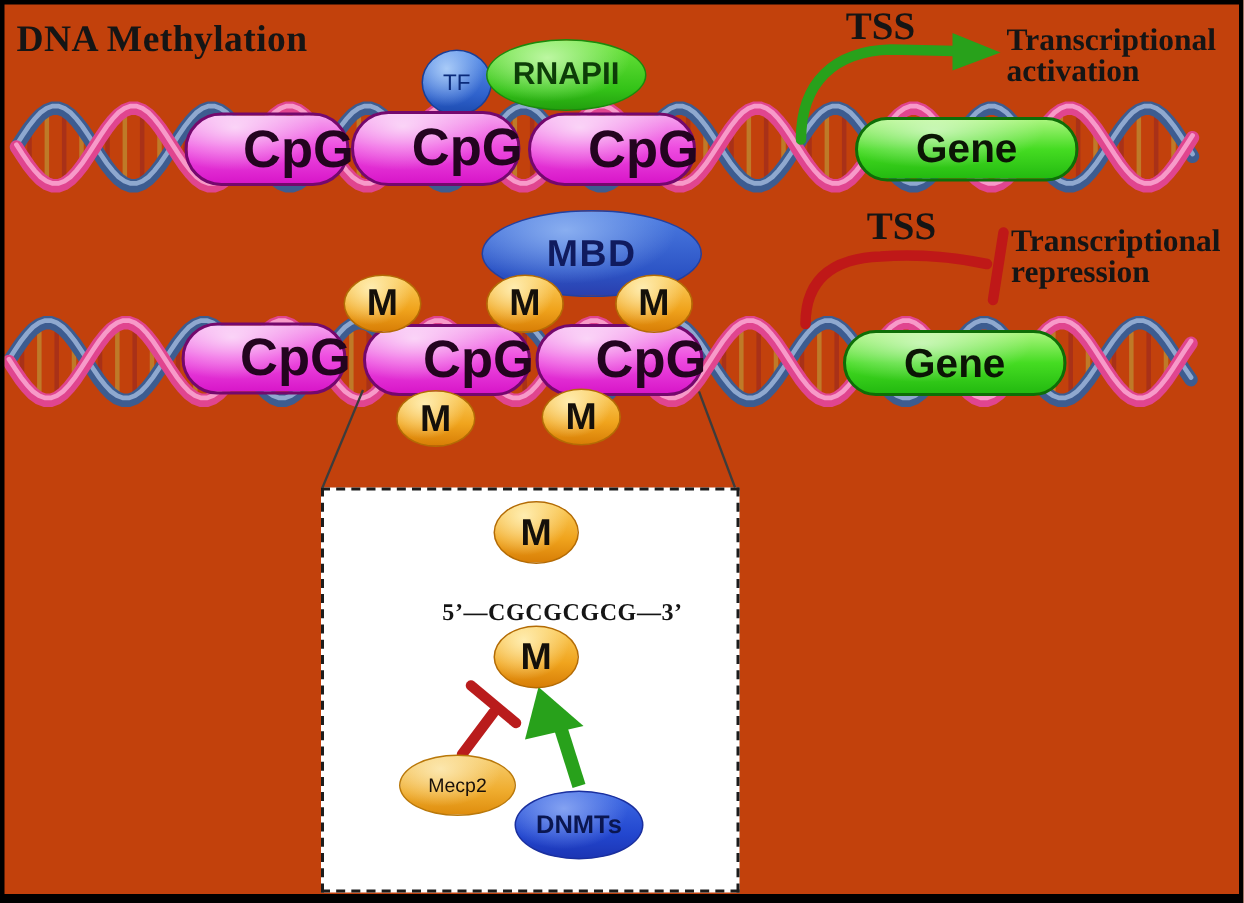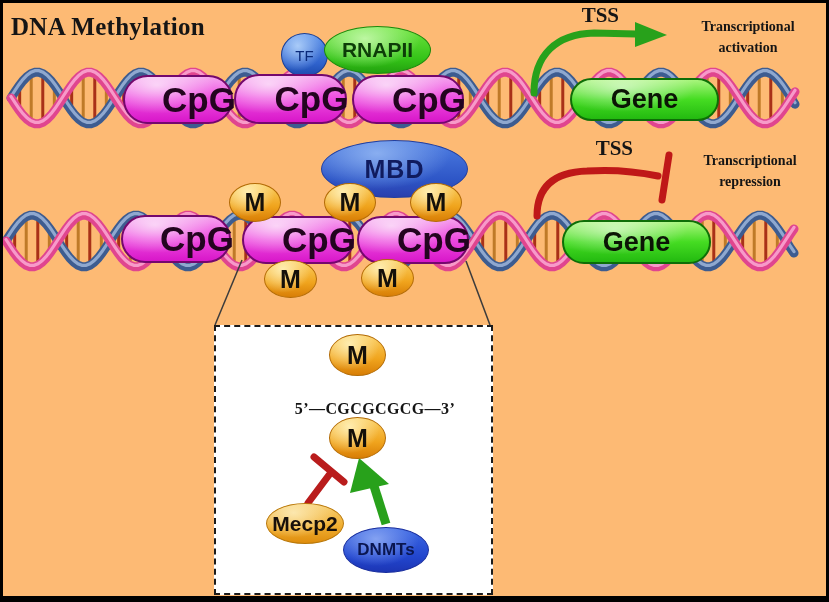--- a/index.html
+++ b/index.html
@@ -1,29 +1,29 @@
 <!DOCTYPE html>
 <html><head>
 <meta charset="utf-8">
 <style>
   html,body{margin:0;padding:0;background:#e8e8e8;}
   .frame{
-    position:relative;width:829px;height:602px;background:#fdba74;
+    position:relative;width:829px;height:602px;background:#c2410c;
     border:3px solid #000;border-bottom:6px solid #000;box-sizing:border-box;
     overflow:hidden;font-family:"Liberation Sans",sans-serif;
   }
   .abs{position:absolute;}
   #bg{position:absolute;left:0;top:0;width:823px;height:593px;z-index:2;}
 
   .serifbold{font-family:"Liberation Serif",serif;font-weight:bold;color:#151515;}
   .title{left:8px;top:10px;font-size:25px;z-index:6;letter-spacing:0.3px;}
-  .tss{font-size:21px;z-index:6;text-align:right;}
+  .tss{font-size:26px;z-index:6;text-align:center;}
   .tss1{left:552px;top:0px;width:64px;}
   .tss2{left:566px;top:133px;width:64px;}
-  .effect{font-size:14px;line-height:21px;text-align:center;z-index:6;}
+  .effect{font-size:21px;line-height:21px;z-index:6;}
   .act{left:668px;top:13px;width:154px;}
   .rep{left:671px;top:147px;width:152px;}
 
   .oval{display:flex;align-items:center;justify-content:center;box-sizing:border-box;}
 
   .cpg{
     background:
       radial-gradient(ellipse at 30% 18%, rgba(255,255,255,0.65), rgba(255,255,255,0) 55%),
       linear-gradient(180deg,#f5a4ee 0%,#ee4ce0 48%,#d816c9 100%);
     border:2px solid #74086d;border-radius:25px;
@@ -88,21 +88,21 @@
   }
   .seq{z-index:6;text-align:center;font-size:16px;letter-spacing:0.4px;margin-top:24px;}
   .seq1{left:252px;top:373px;width:240px;}
   .seq2{left:252px;top:394px;width:240px;}
 
   .enzyme{
     background:
       radial-gradient(ellipse at 35% 22%, #fce7ae, rgba(252,231,174,0) 58%),
       linear-gradient(180deg,#f7cf72 0%,#efac2e 60%,#df8d0d 100%);
     border:1px solid #b9780a;border-radius:50%;
-    font-weight:bold;font-size:21px;color:#18100a;z-index:5;
+    font-weight:normal;font-size:13px;color:#18100a;z-index:5;
   }
   .mecp2{left:263px;top:500px;width:78px;height:41px;}
   .tet1{left:261px;top:542px;width:80px;height:44px;}
   .dnmts{
     left:340px;top:524px;width:86px;height:46px;border-radius:50%;
     background:
       radial-gradient(ellipse at 38% 25%, #84a2f2, rgba(132,162,242,0) 58%),
       linear-gradient(180deg,#3e6ae4 0%,#2246ce 65%,#1c35b4 100%);
     border:1px solid #1a2f9e;font-weight:bold;font-size:17px;color:#0a1650;z-index:5;
   }

